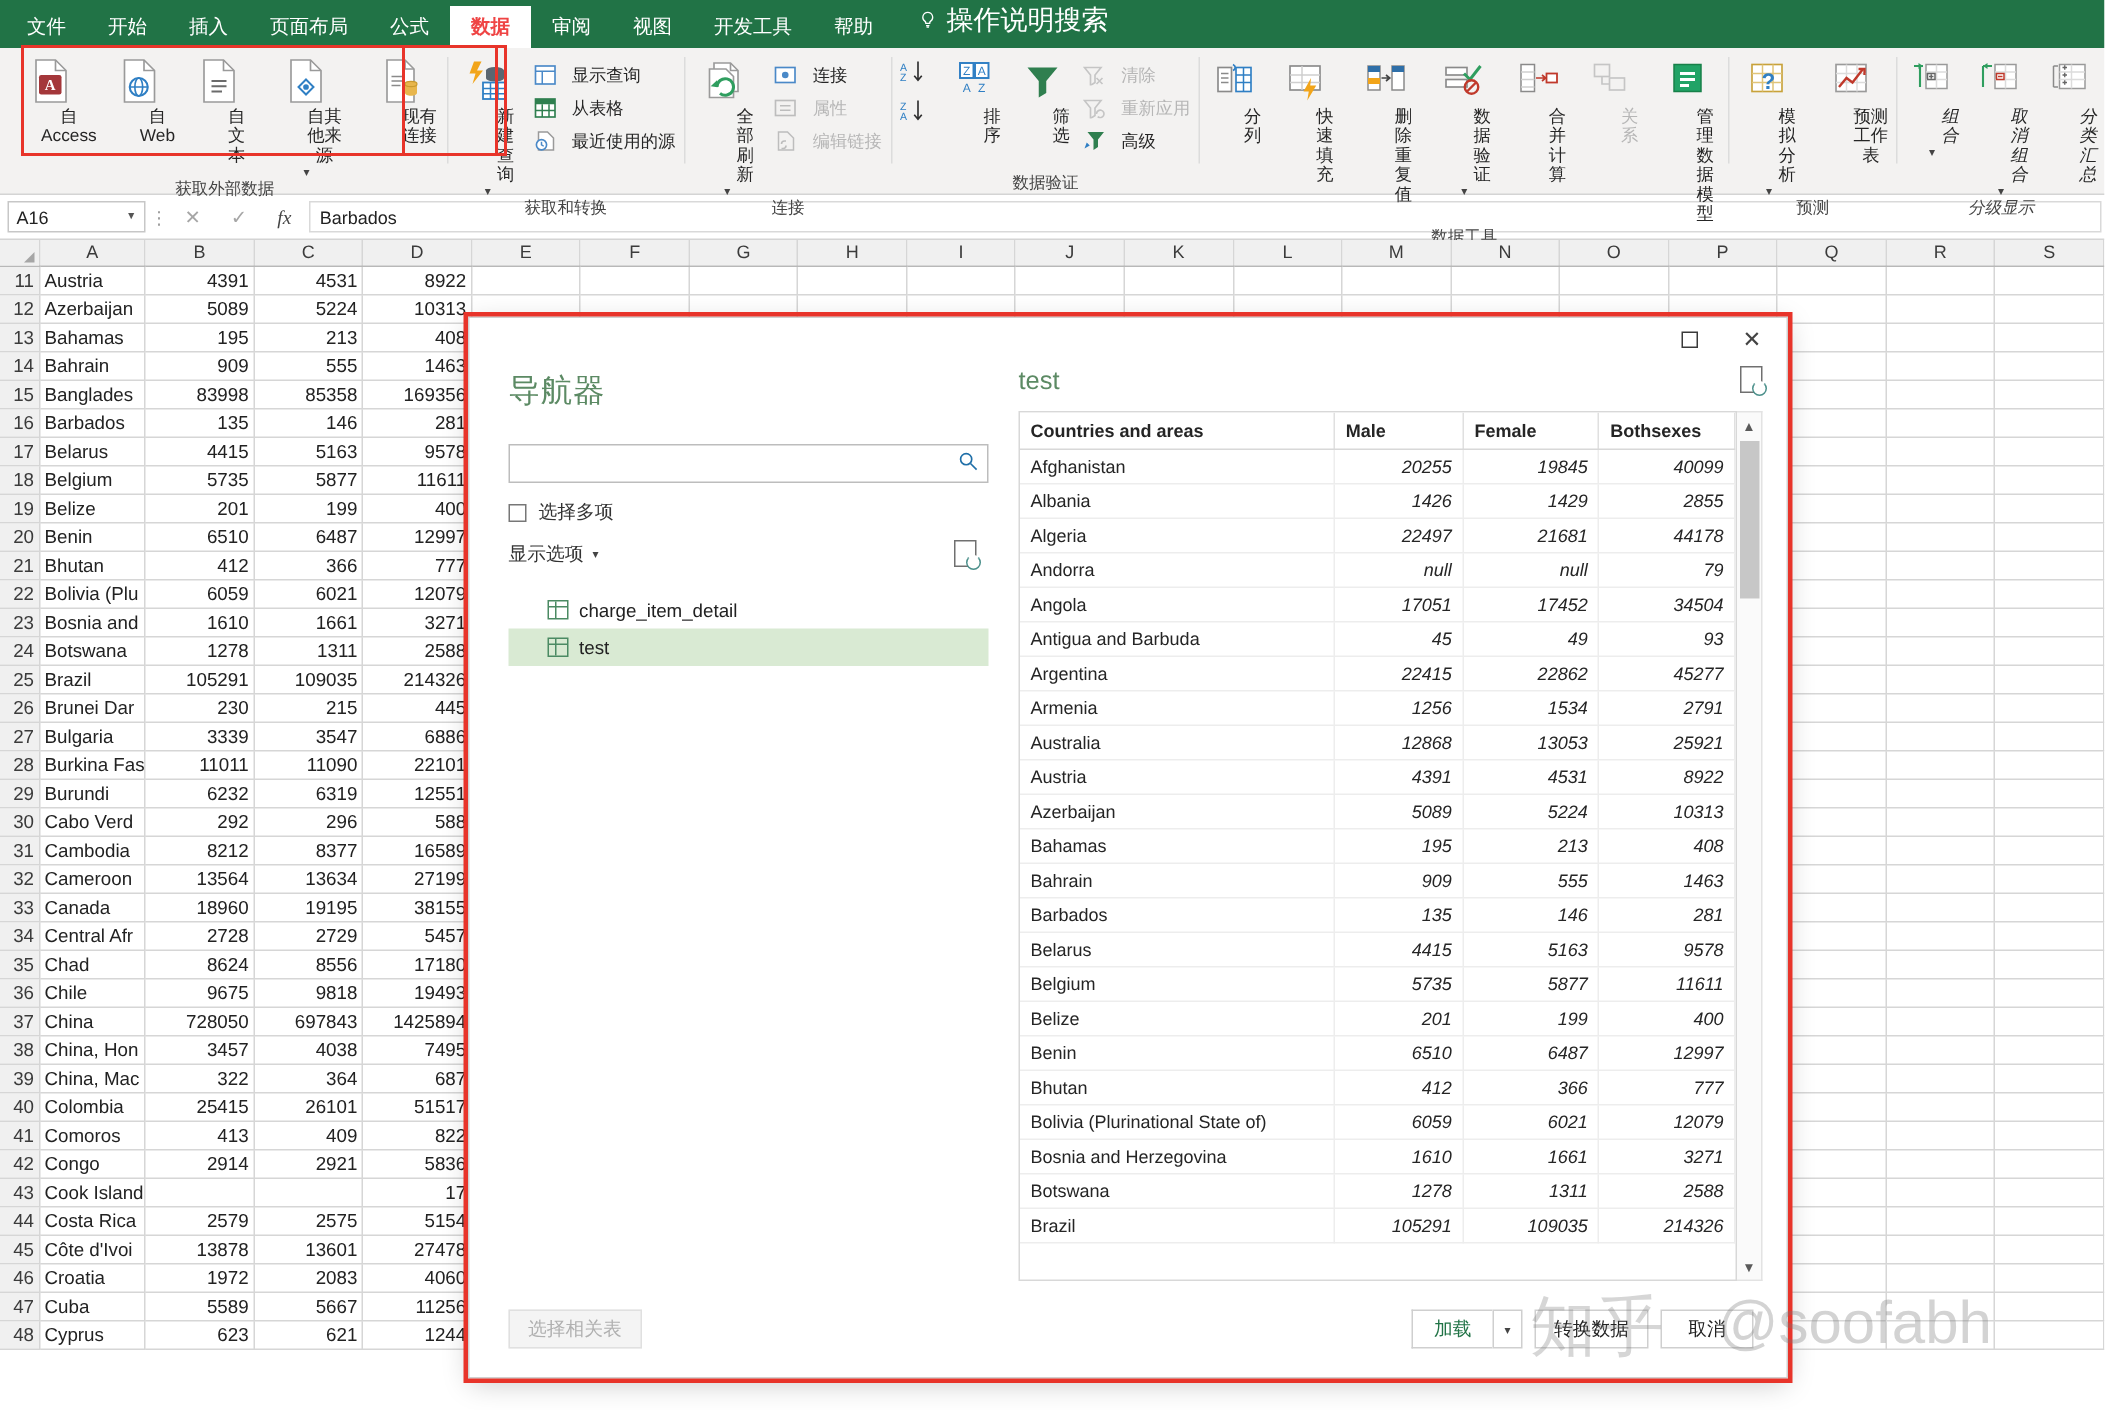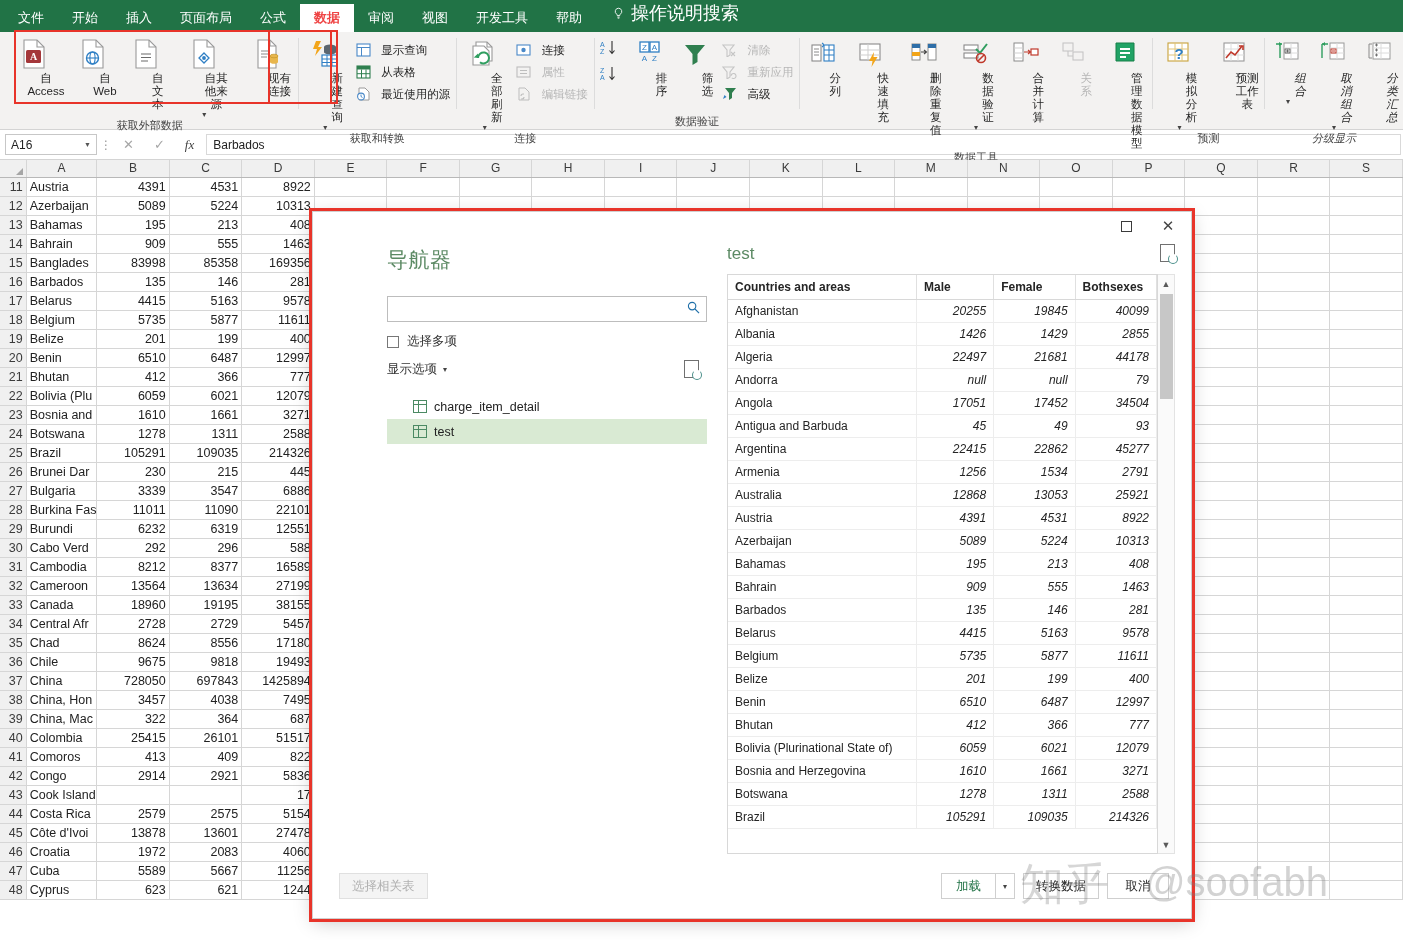--- a/index.html
+++ b/index.html
@@ -97,21 +97,21 @@
   
   .dlg {
     position:absolute; left:313px; top:212px; width:878px; height:706px;
     background:#ffffff; box-shadow:0 0 0 1px #d0d0d0, 0 4px 18px rgba(0,0,0,.22);
     display:flex; flex-direction:column;
   }
   .dlg-titlebar { height:30px; display:flex; justify-content:flex-end; align-items:flex-start; padding-right:2px; }
   .wbtn { width:42px; height:28px; display:flex; align-items:center; justify-content:center; color:#444; cursor:default; }
   .wbtn .sq { width:11px; height:11px; border:1.3px solid #3a3a3a; }
   .dlg-body { flex:1; display:flex; padding:0 16px 0 26px; min-height:0; }
-  .navpane { width:320px; padding-top:4px;margin-left:48px; }
+  .navpane { width:320px; padding-top:4px; }
   .dlg-title { font-size:21px; color:#5c8a64; font-weight:normal; margin:0 0 22px 0; letter-spacing:.5px;}
   .searchrow {
     height:26px; border:1px solid #bdbdbd; display:flex; align-items:center;
     padding:0 6px 0 8px; background:#fff; margin-bottom:11px;
   }
   .searchrow input { border:0; outline:0; flex:1; font-size:12.5px; font-family:inherit; background:transparent; }
   .magnifier { color:#1f6fa8; font-size:13px; }
   .chkrow { display:flex; align-items:center; gap:8px; font-size:12.5px; color:#333; margin-bottom:10px; }
   .chkbox { width:12px; height:12px; border:1px solid #777; background:#fff; }
   .optrow { display:flex; align-items:center; justify-content:space-between; font-size:12.5px; color:#333; margin-bottom:16px; padding-right:8px;}

